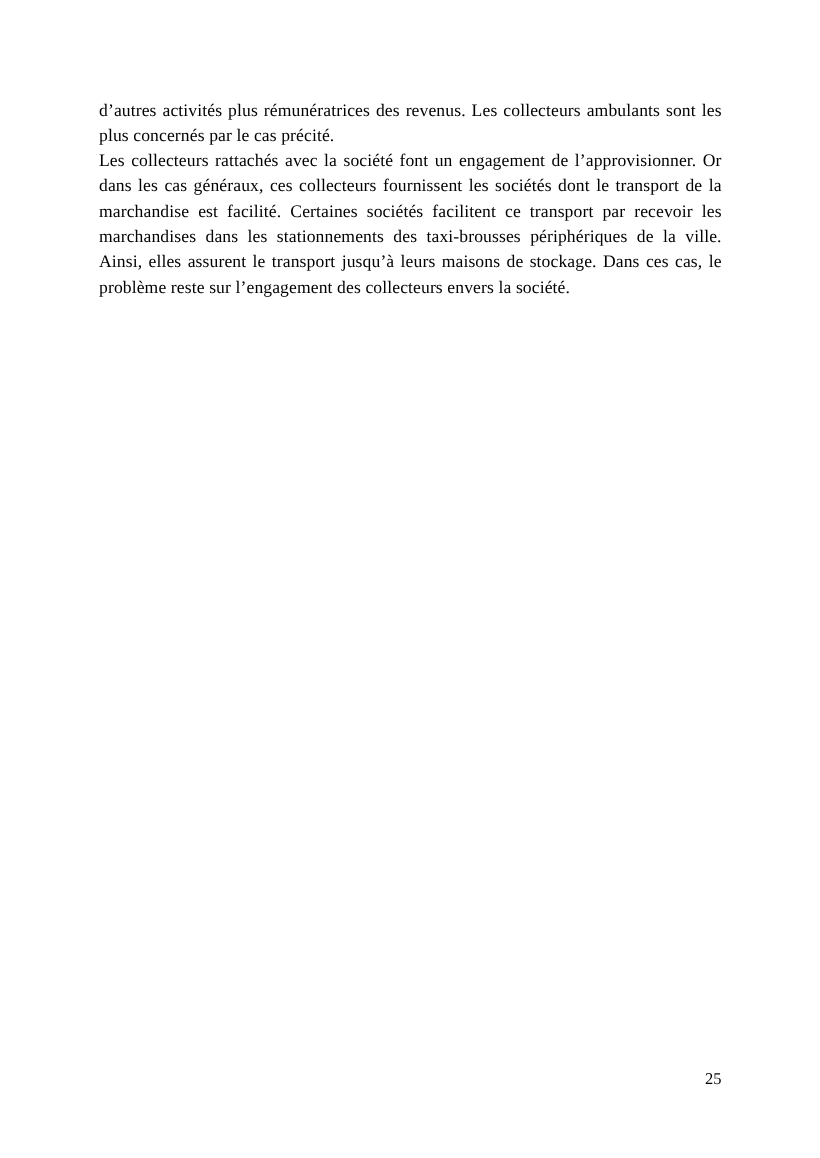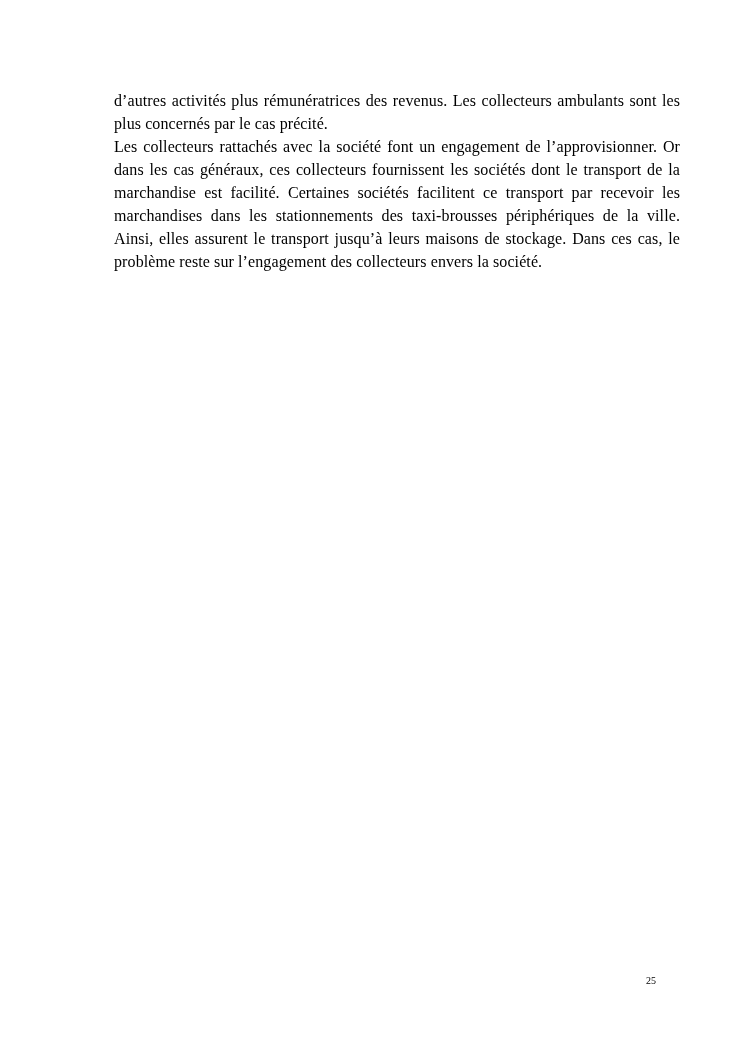--- a/index.html
+++ b/index.html
@@ -14,36 +14,35 @@
     background: #ffffff;
     overflow: hidden;
     font-family: "Liberation Serif", "DejaVu Serif", serif;
     color: #000000;
   }
   .text-block {
     position: absolute;
     left: 90px;
     top: 89px;
     width: 566px;
-    margin-left: 24px;
   }
   .text-block p {
     margin: 0;
     padding: 0;
     font-size: 16px;
     line-height: 23px;
     text-align: justify;
     text-justify: inter-word;
     letter-spacing: 0.1px;
   }
   .page-number {
     position: absolute;
     right: 89px;
     top: 972px;
-    font-size: 10px;
+    font-size: 15px;
     line-height: 18px;
     text-align: right;
   }
 </style>
 </head>
 <body>
 
 <div class="page">
   <div class="text-block">
     <p>d’autres activités plus rémunératrices des revenus. Les collecteurs ambulants sont les plus concernés par le cas précité.</p>

